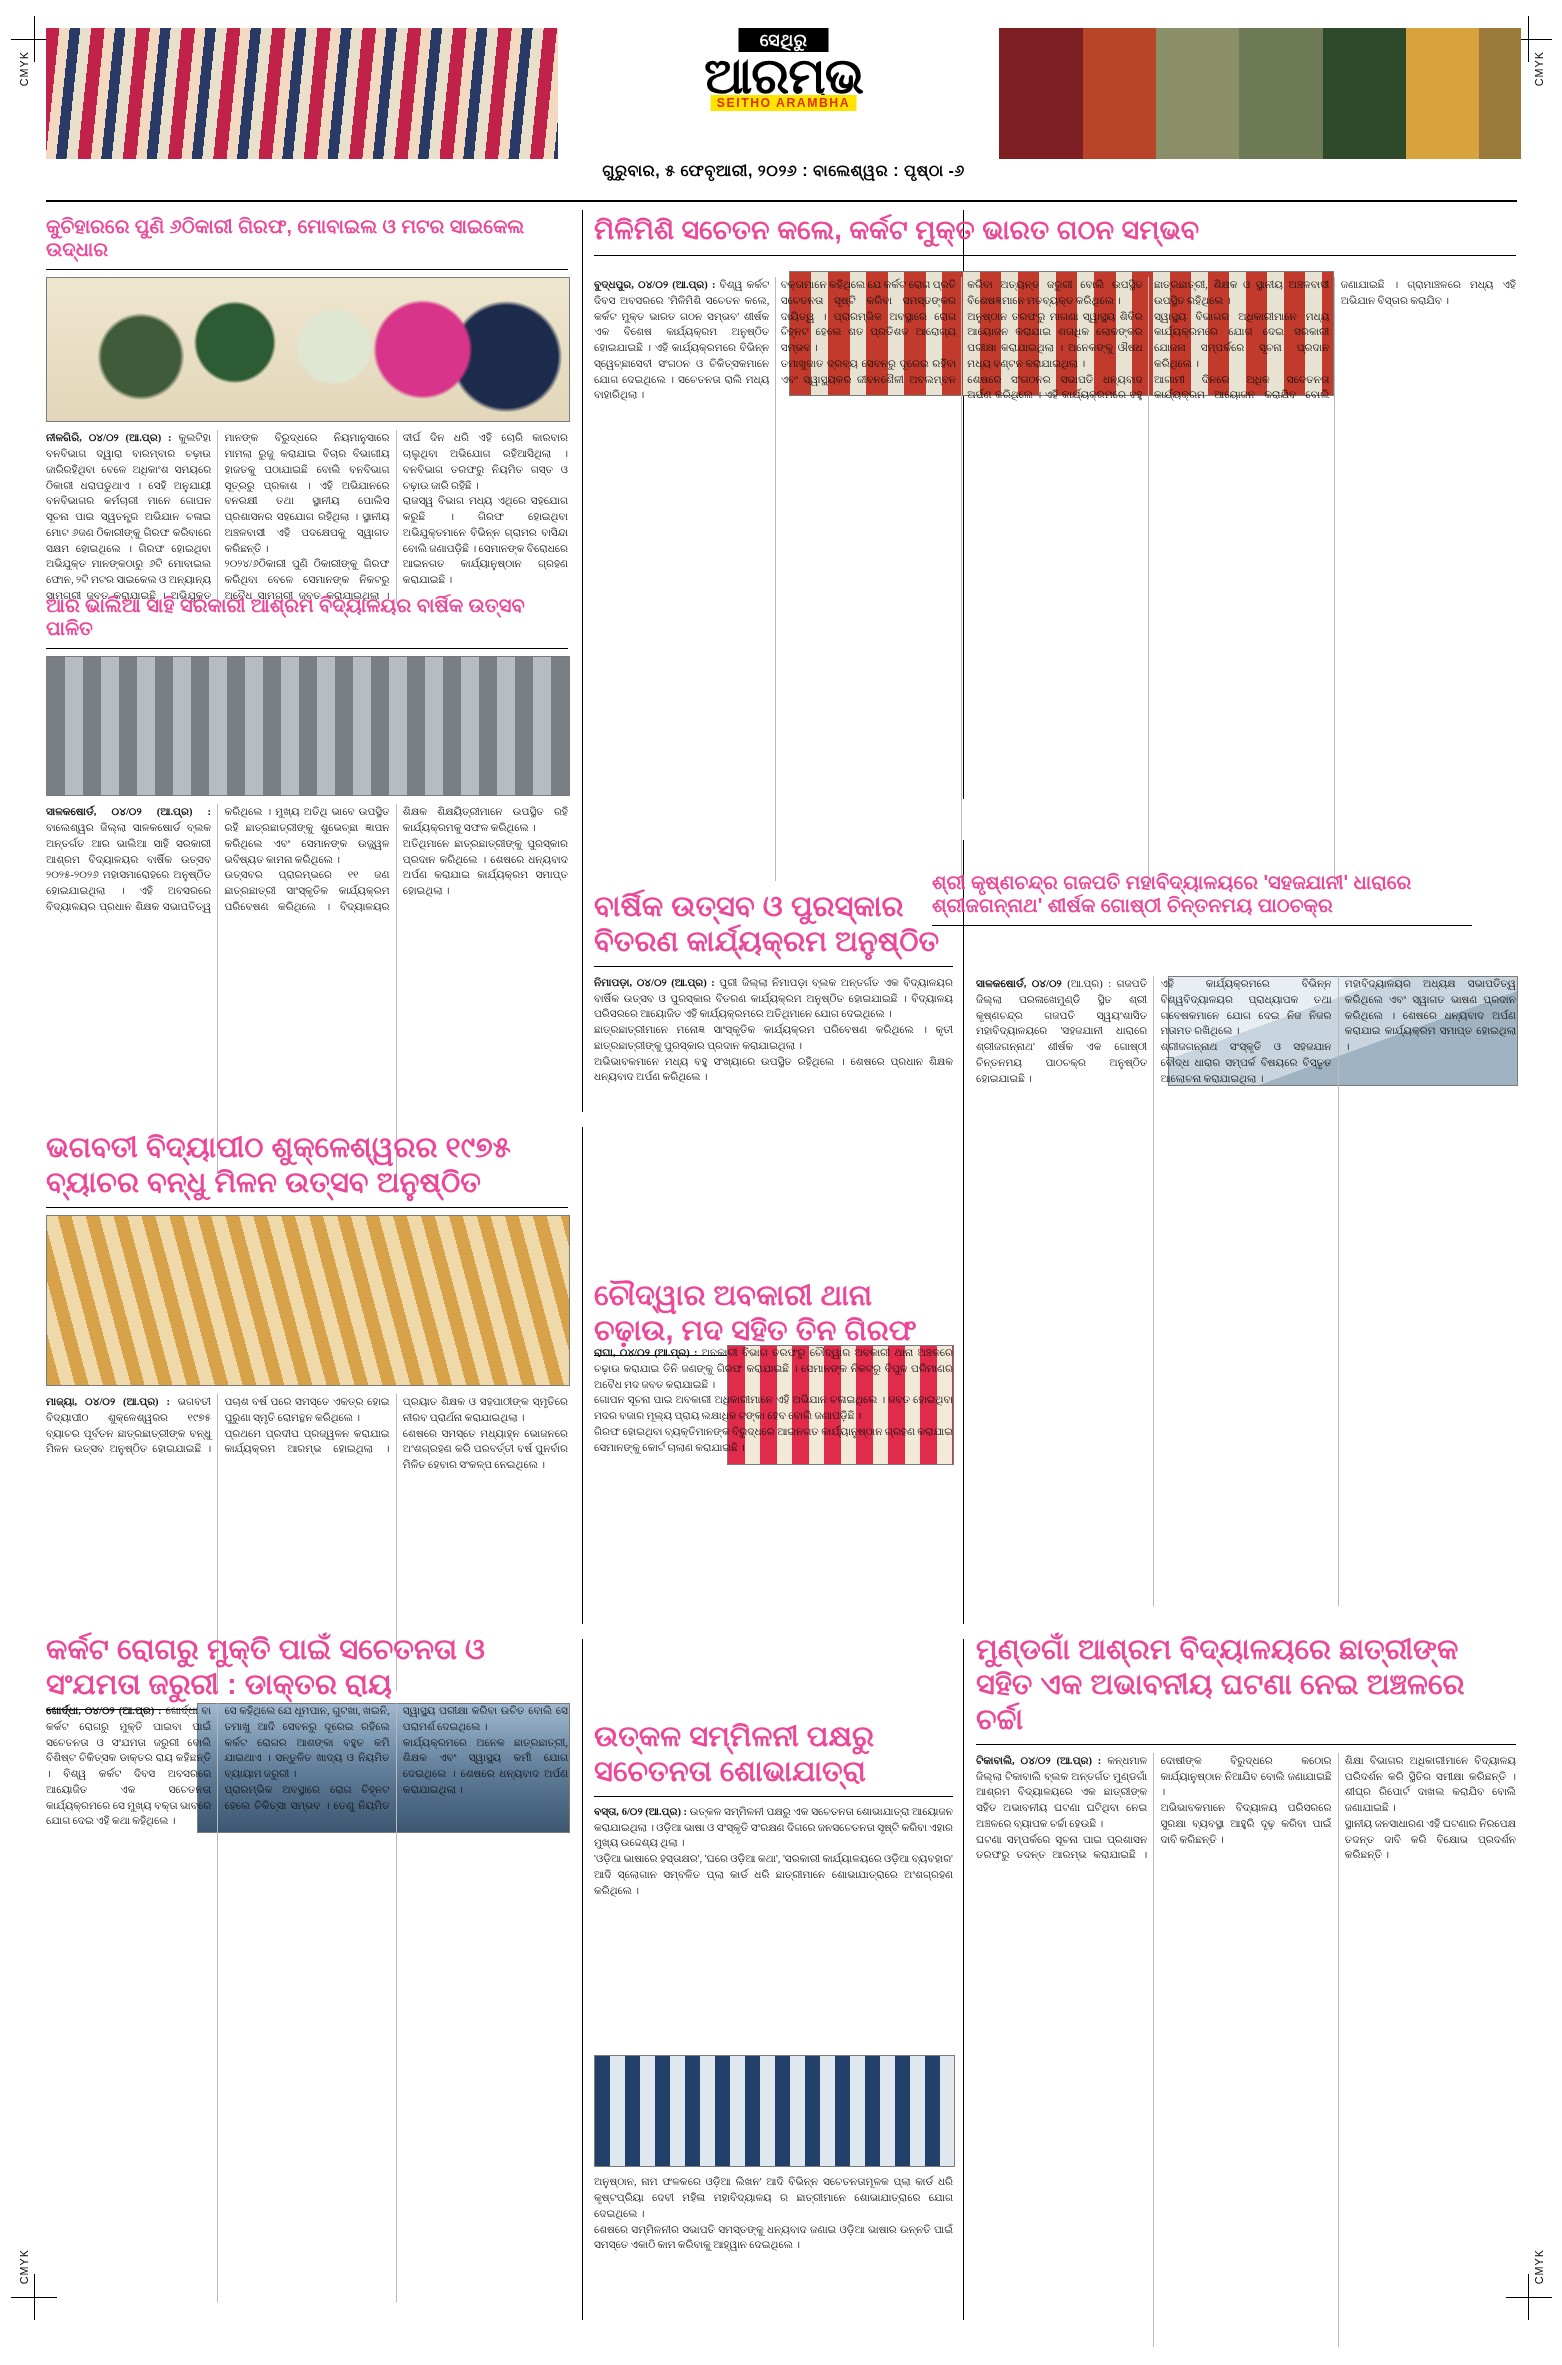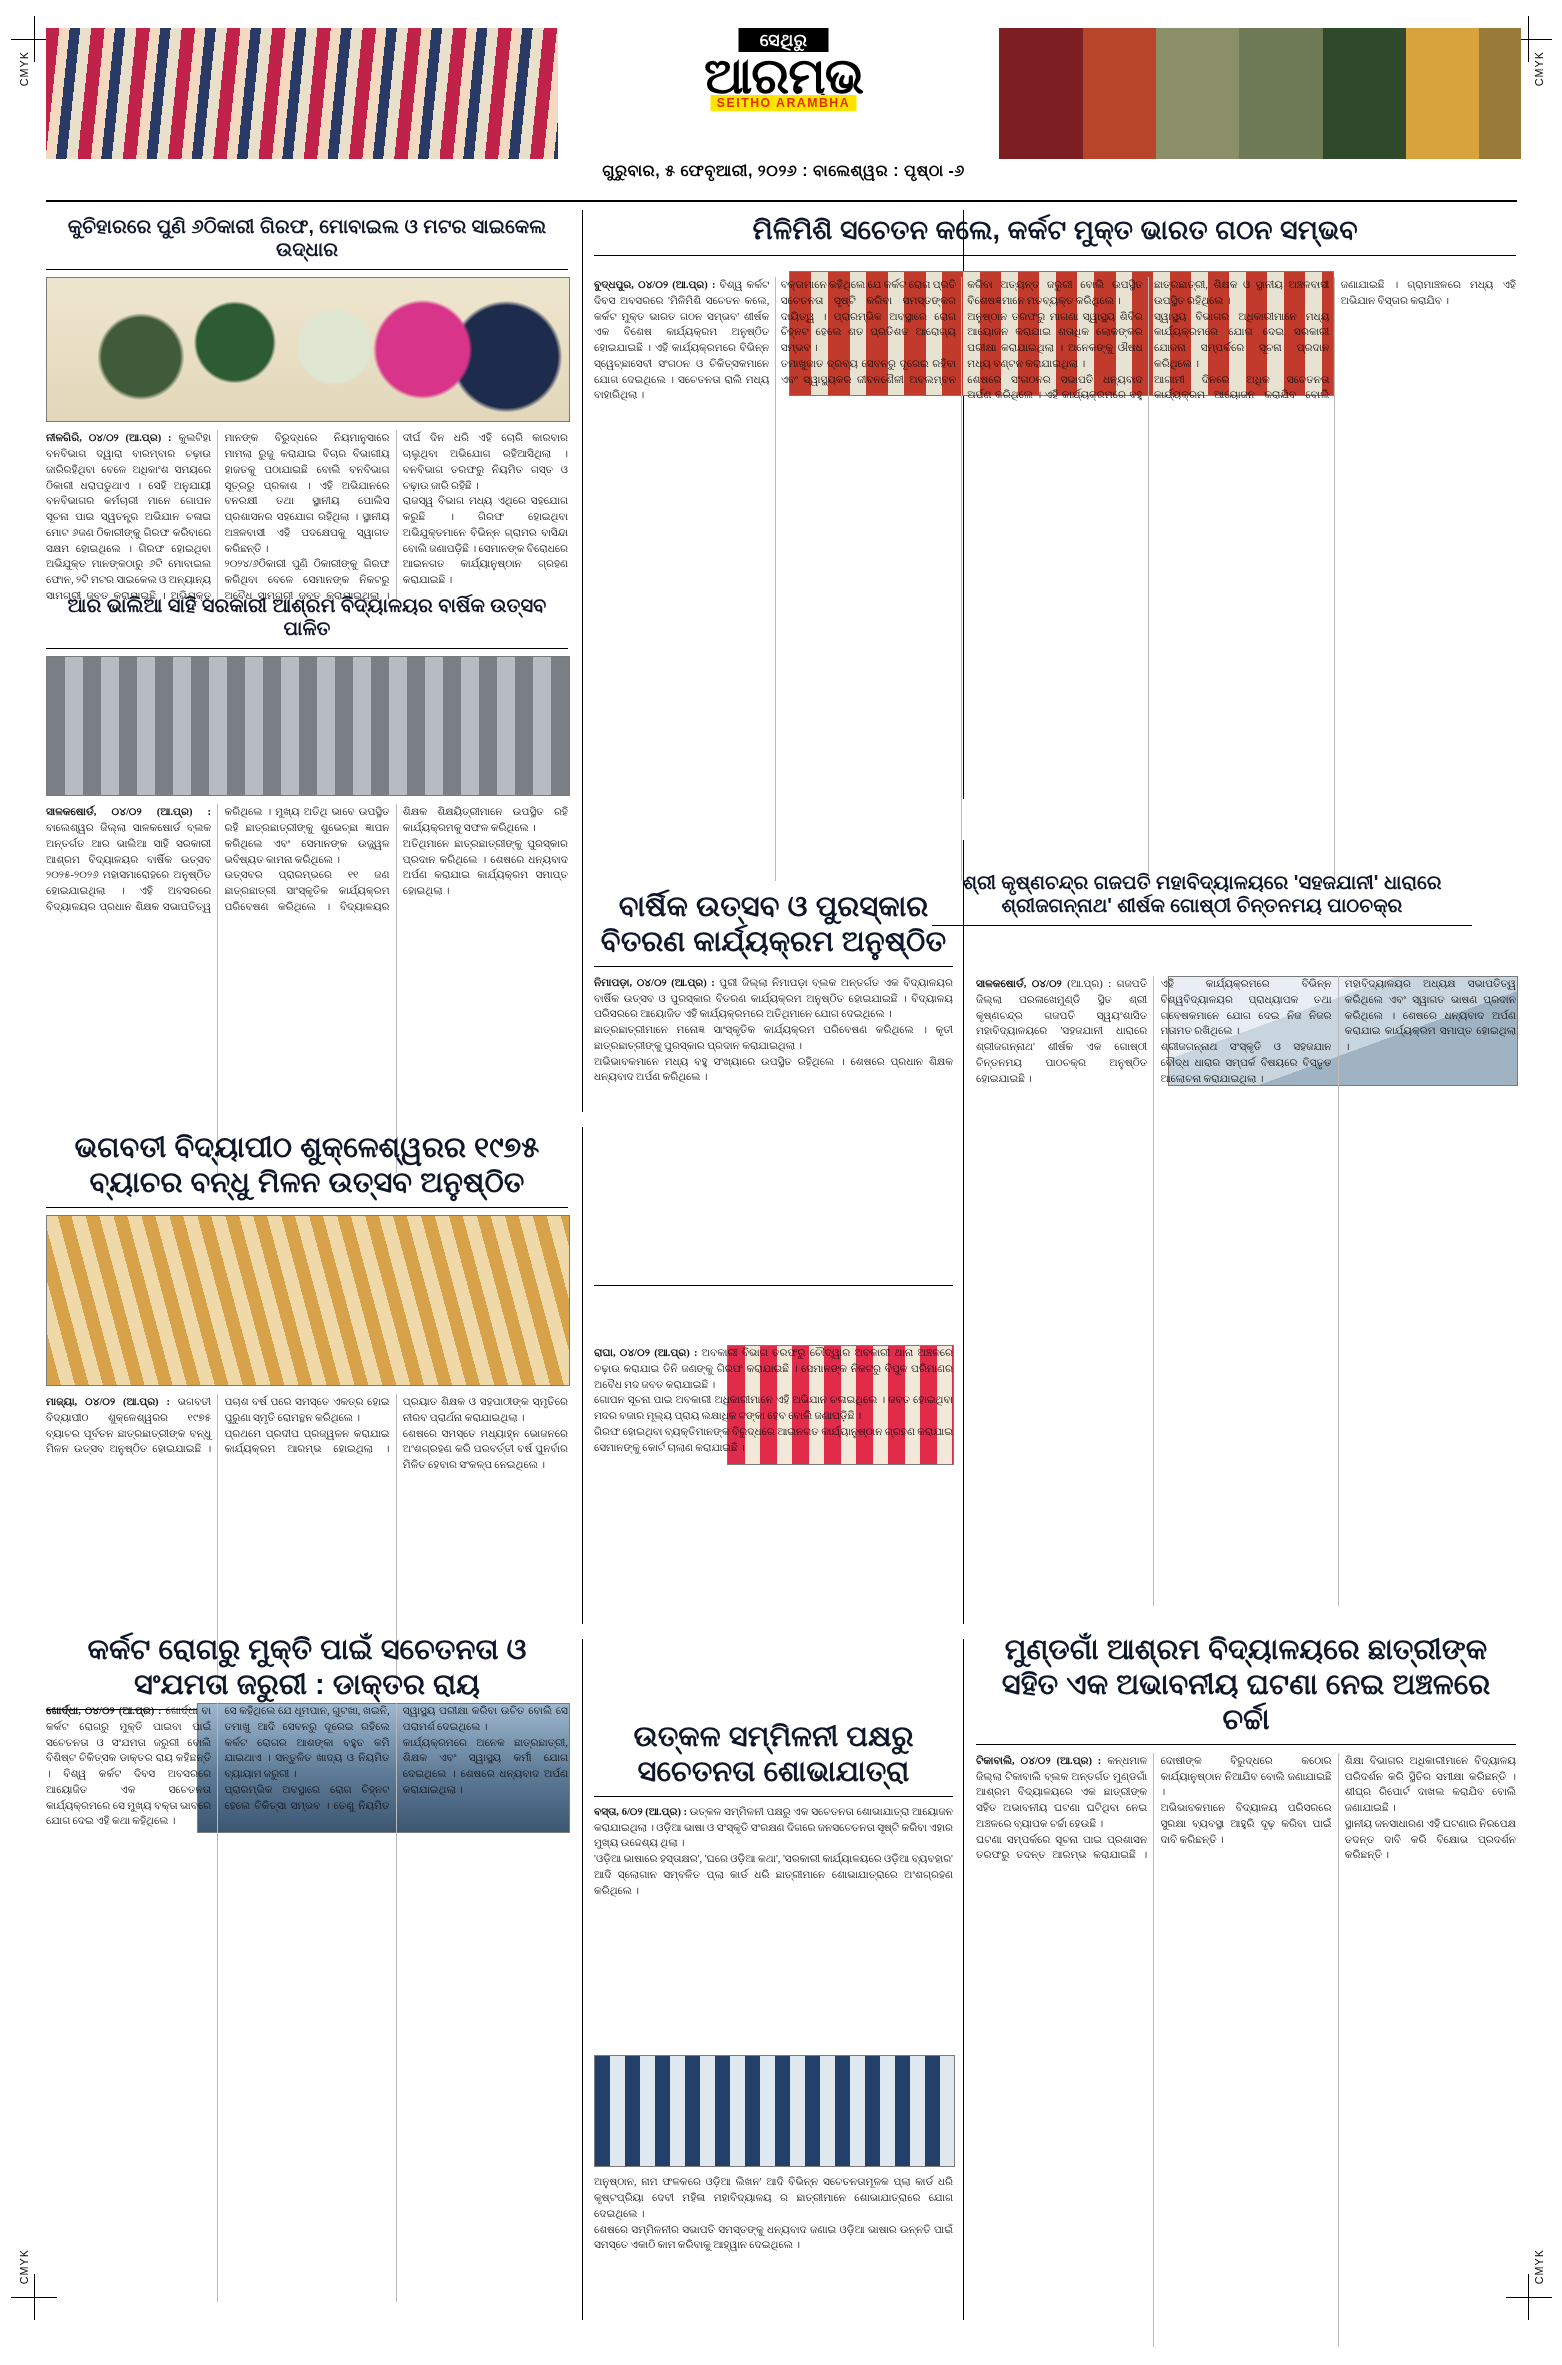--- a/index.html
+++ b/index.html
@@ -37,21 +37,21 @@
   .logo-badge{display:inline-block;background:#ffe400;color:#e03000;
               font-family:"Liberation Sans",sans-serif;font-weight:bold;
               font-size:12.3px;letter-spacing:1.5px;padding:1px 6.1px;margin-top:-7.2px;
               position:relative;z-index:3;}
   .dateline-bar{position:absolute;left:0;right:0;top:134px;text-align:center;
                 font-family:"Liberation Sans",sans-serif;font-weight:bold;font-size:16px;
                 letter-spacing:0.5px;}
   .rule{position:absolute;background:#000;}
 
   
-  .hl{font-family:"Liberation Sans",sans-serif;font-weight:bold;text-align:center;color:#0f172a;}
+  .hl{font-family:"Liberation Sans",sans-serif;font-weight:bold;color:#ec4899;}
   .hl-xl{font-size:27px;line-height:1.18;}
   .hl-lg{font-size:29px;line-height:1.2;}
   .hl-md{font-size:19.5px;line-height:1.2;}
 
   .body-col{font-family:"Liberation Serif",serif;font-size:10.5px;line-height:1.5;
             text-align:justify;text-justify:inter-word;color:#111;
             hyphens:auto;word-spacing:-0.3px;}
   .body-col p{margin:0;}
   .dl{font-weight:bold;}
 
@@ -218,20 +218,21 @@
     <div class="photo photo-b ph5" style="height:169px;margin-top:7.2px;"></div>
     <div class="body-col cols3" style="margin-top:8.2px;height:297px;">
       <p><span class="dl">ମାଜ୍ୟା, ୦୪/୦୨ (ଆ.ପ୍ର) :</span>
          <span>ଭଗବତୀ ବିଦ୍ୟାପୀଠ ଶୁକ୍ଳେଶ୍ୱରର ୧୯୭୫ ବ୍ୟାଚର ପୂର୍ବତନ ଛାତ୍ରଛାତ୍ରୀଙ୍କ ବନ୍ଧୁ ମିଳନ ଉତ୍ସବ ଅନୁଷ୍ଠିତ ହୋଇଯାଇଛି । ପଚାଶ ବର୍ଷ ପରେ ସମସ୍ତେ ଏକତ୍ର ହୋଇ ପୁରୁଣା ସ୍ମୃତି ରୋମନ୍ଥନ କରିଥିଲେ ।</span></p>
       <p>ପ୍ରଥମେ ପ୍ରଦୀପ ପ୍ରଜ୍ୱଳନ କରାଯାଇ କାର୍ଯ୍ୟକ୍ରମ ଆରମ୍ଭ ହୋଇଥିଲା । ପ୍ରୟାତ ଶିକ୍ଷକ ଓ ସହପାଠୀଙ୍କ ସ୍ମୃତିରେ ନୀରବ ପ୍ରାର୍ଥନା କରାଯାଇଥିଲା ।</p>
       <p>ଶେଷରେ ସମସ୍ତେ ମଧ୍ୟାହ୍ନ ଭୋଜନରେ ଅଂଶଗ୍ରହଣ କରି ପରବର୍ତ୍ତୀ ବର୍ଷ ପୁନର୍ବାର ମିଳିତ ହେବାର ସଂକଳ୍ପ ନେଇଥିଲେ ।</p>
     </div>
   </div>
 
   <div class="block" style="left:594px;top:1278px;width:359px;">
+    <div class="hl hl-lg">ଚୌଦ୍ୱାର ଅବକାରୀ ଥାନା ଚଢ଼ାଉ, ମଦ ସହିତ ତିନ ଗିରଫ</div>
     <div class="hr-thin" style="margin-top:7.2px;"></div>
   </div>
 
   <div class="block" style="left:727px;top:1345px;width:225px;">
     <div class="photo photo-b ph6" style="height:118px;"></div>
   </div>
 
   <div class="block body-col" style="left:594px;top:1345px;width:359px;height:271px;">
     <p><span class="dl">ରାଘା, ୦୪/୦୨ (ଆ.ପ୍ର) :</span>
        <span>ଅବକାରୀ ବିଭାଗ ତରଫରୁ ଚୌଦ୍ୱାର ଅବକାରୀ ଥାନା ଅଞ୍ଚଳରେ ଚଢ଼ାଉ କରାଯାଇ ତିନି ଜଣଙ୍କୁ ଗିରଫ କରାଯାଇଛି । ସେମାନଙ୍କ ନିକଟରୁ ବିପୁଳ ପରିମାଣର ଅବୈଧ ମଦ ଜବତ କରାଯାଇଛି ।</span></p>

